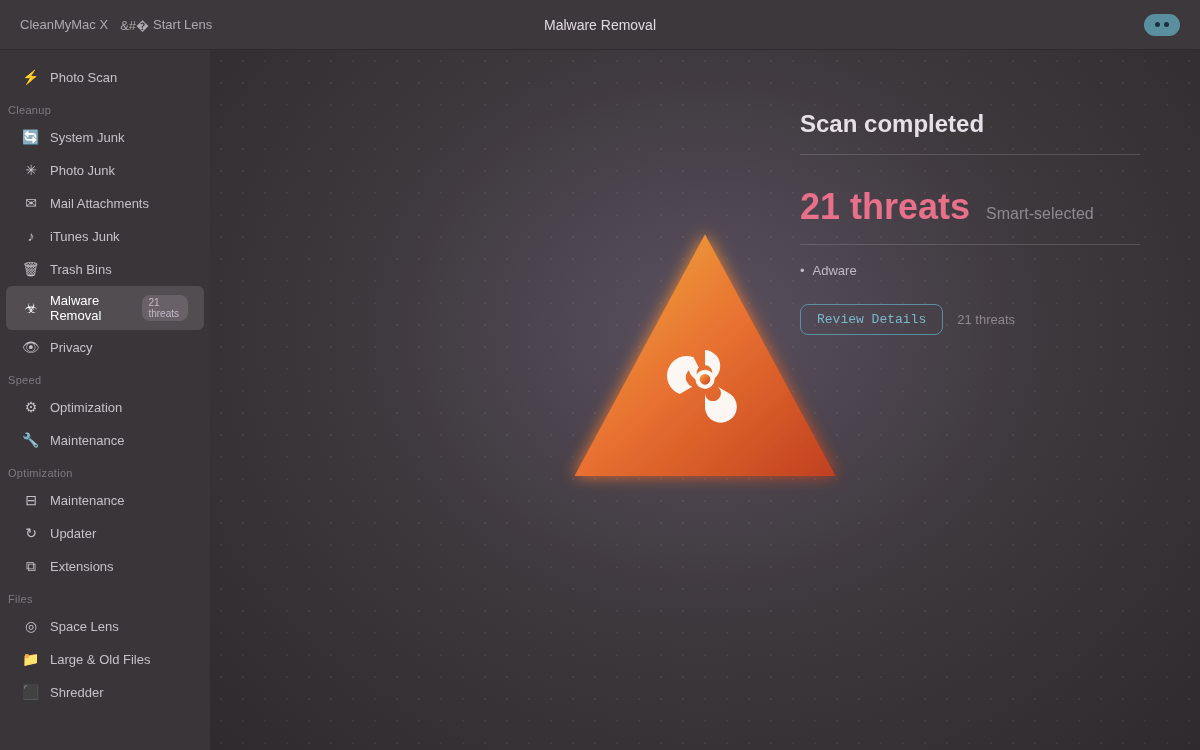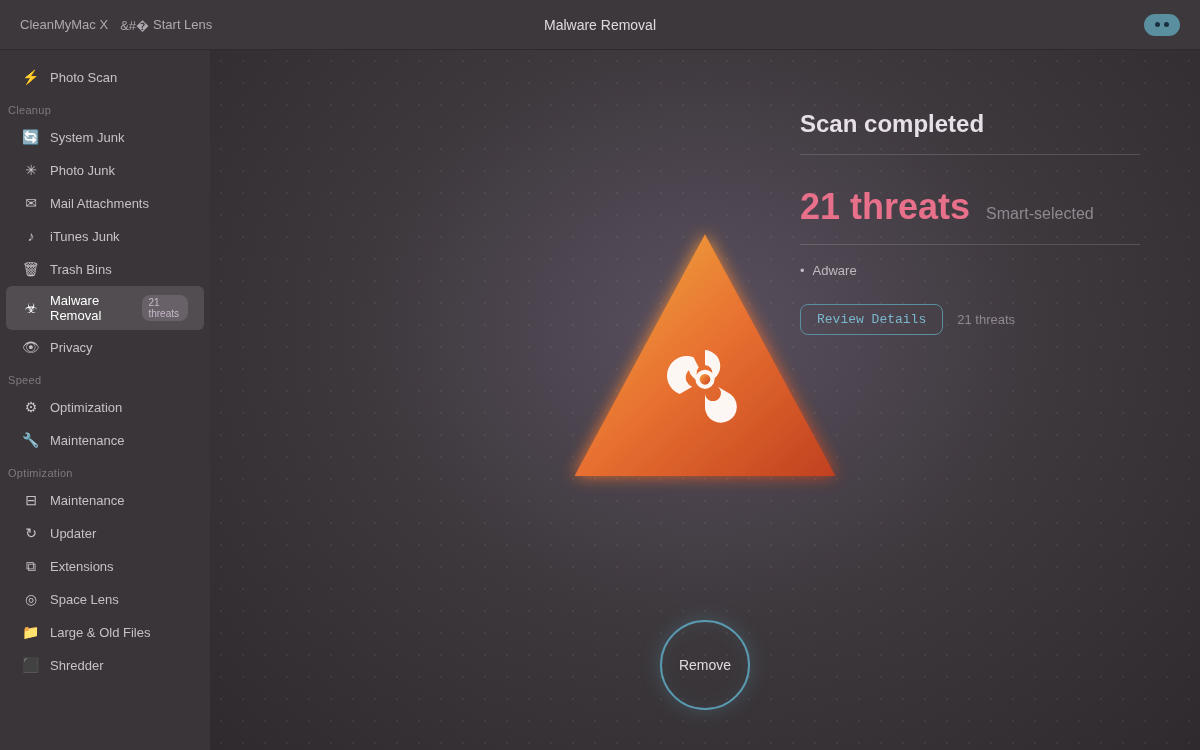--- a/index.html
+++ b/index.html
@@ -356,20 +356,21 @@
     </div>
     <div class="sidebar-item">
       <span class="icon">↻</span>
       <span>Updater</span>
     </div>
     <div class="sidebar-item">
       <span class="icon">⧉</span>
       <span>Extensions</span>
     </div>
 
+    <div class="sidebar-section">Files</div>
 
     <div class="sidebar-item">
       <span class="icon">◎</span>
       <span>Space Lens</span>
     </div>
     <div class="sidebar-item">
       <span class="icon">📁</span>
       <span>Large &amp; Old Files</span>
     </div>
     <div class="sidebar-item">
@@ -430,18 +431,15 @@
         </ul>
       </div>
 
       <div class="review-row">
         <button class="review-btn">Review Details</button>
         <span class="threats-small">21 threats</span>
       </div>
 
     </div>
 
-    <div class="remove-btn-area">
-      <button class="remove-btn">Remove</button>
-    </div>
 
   </div>
 </div>
 
 </body></html>

